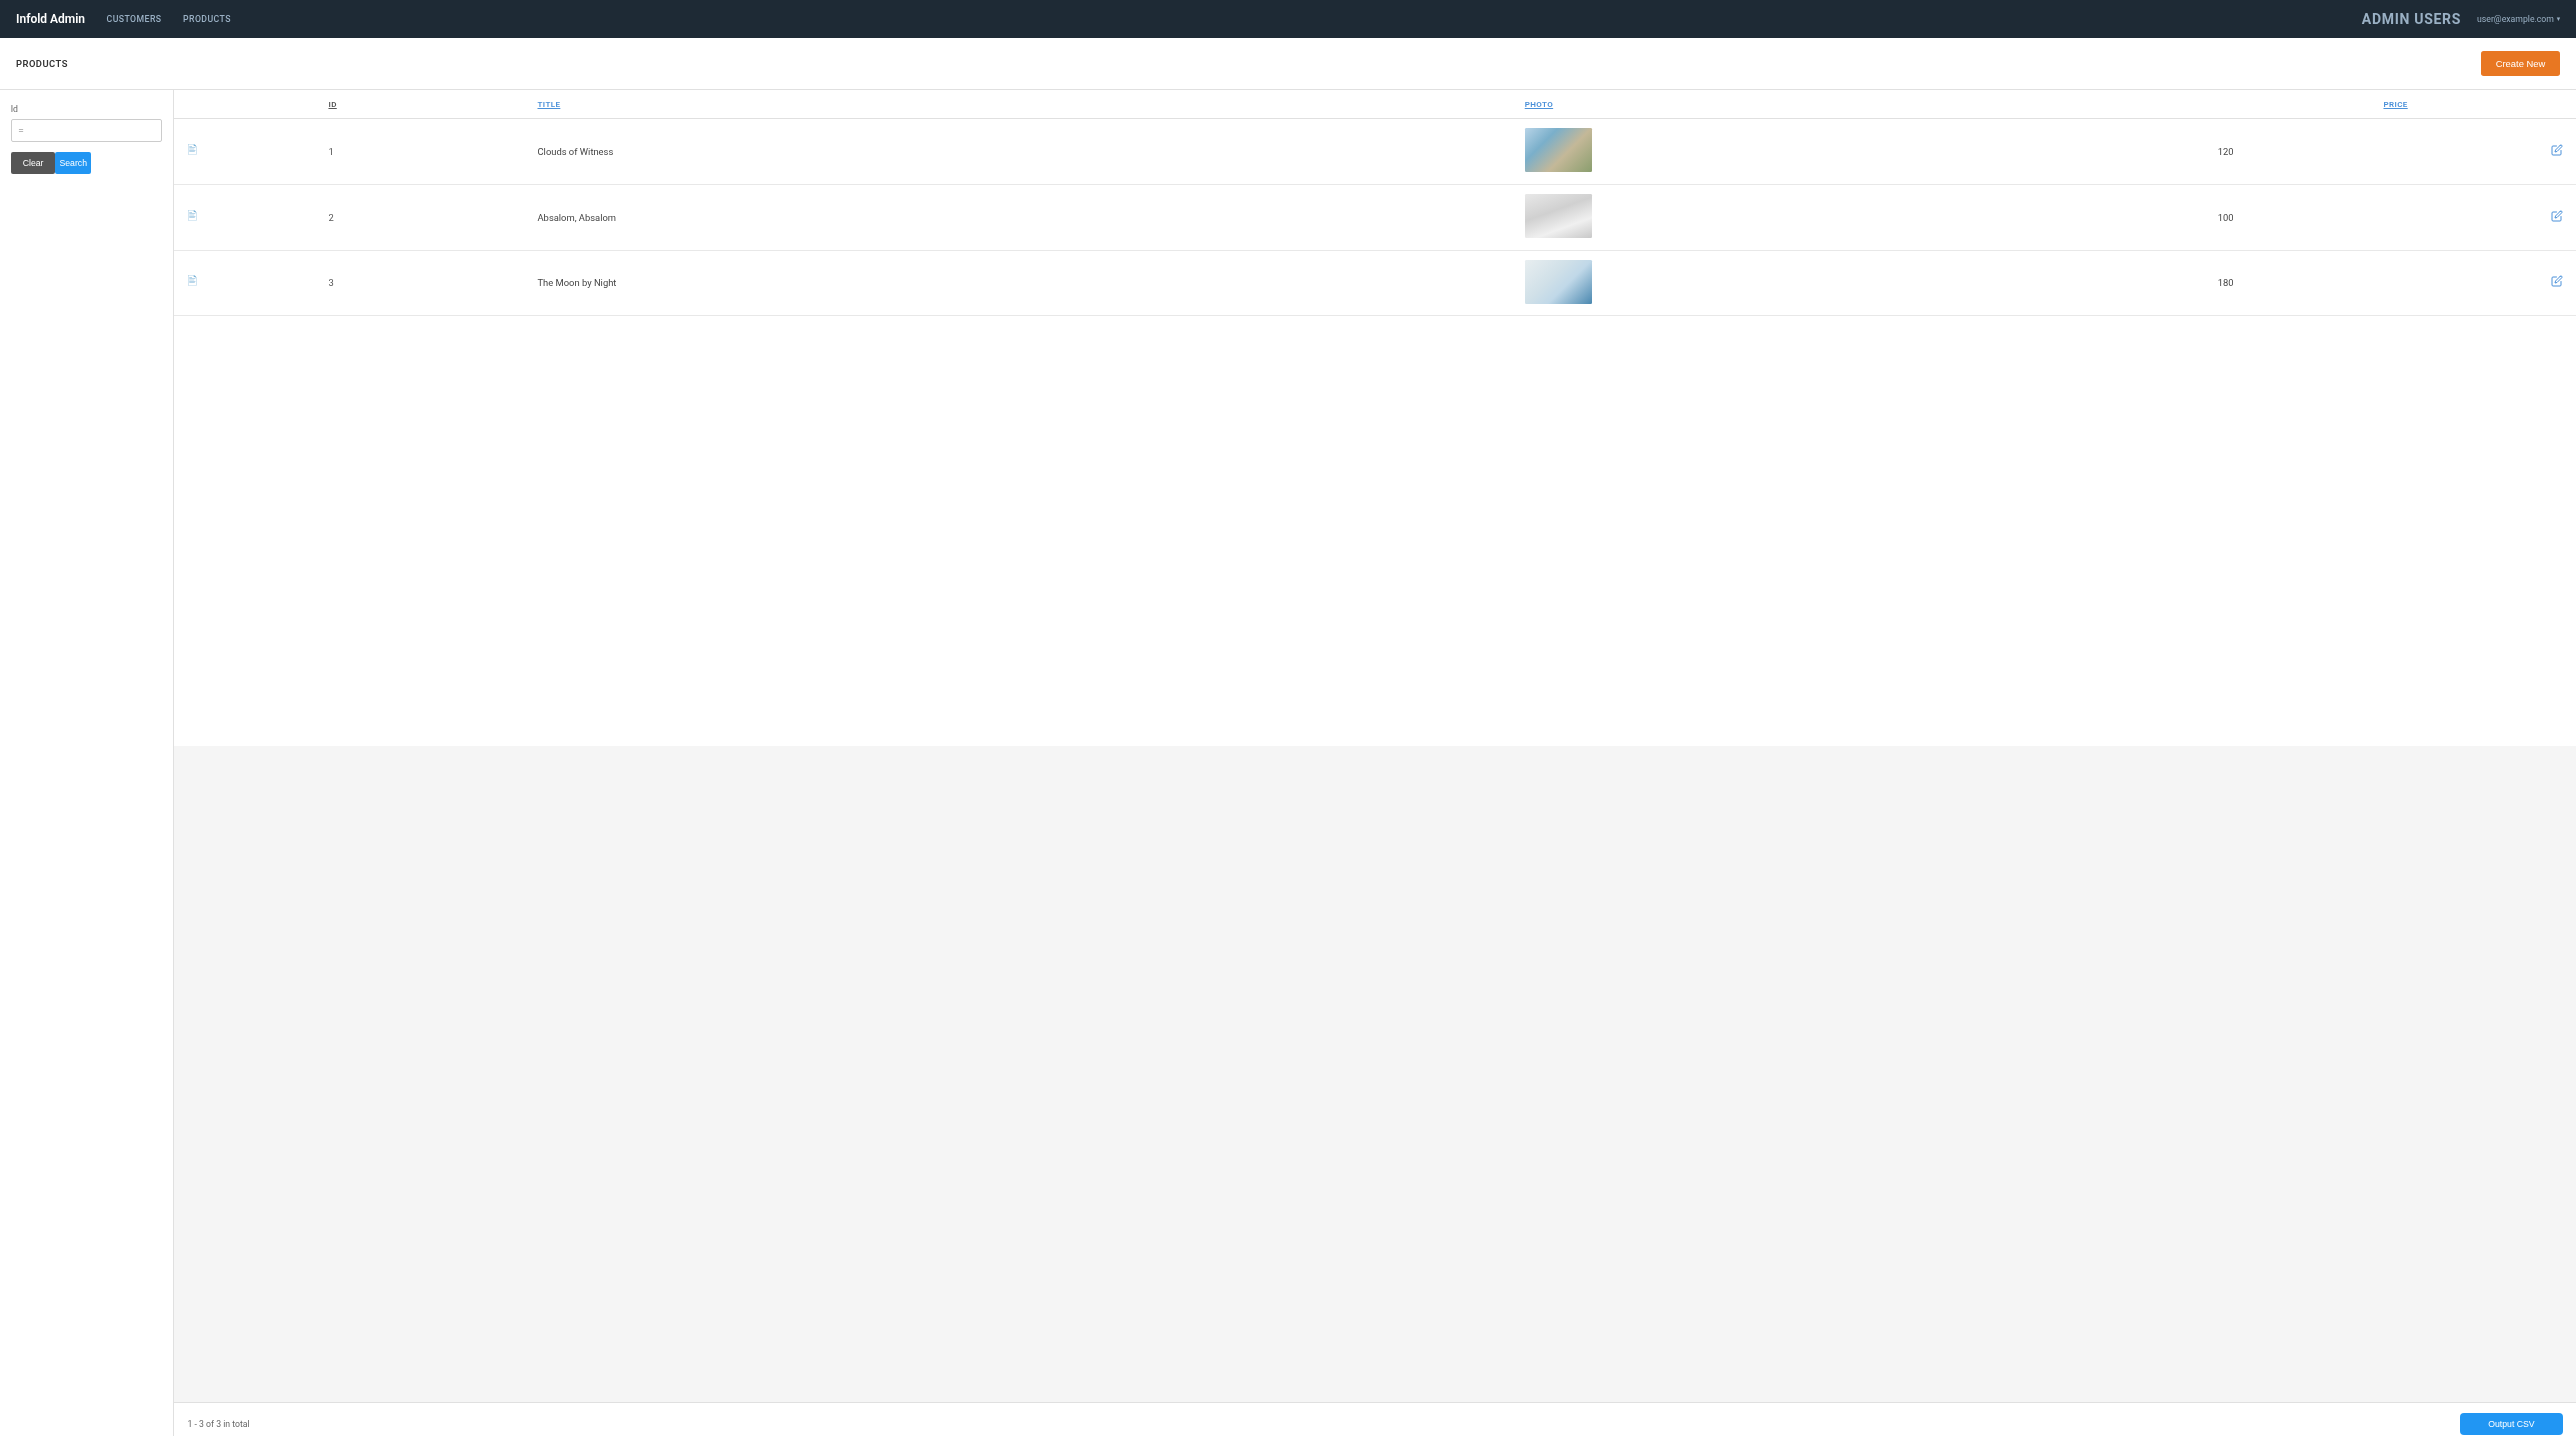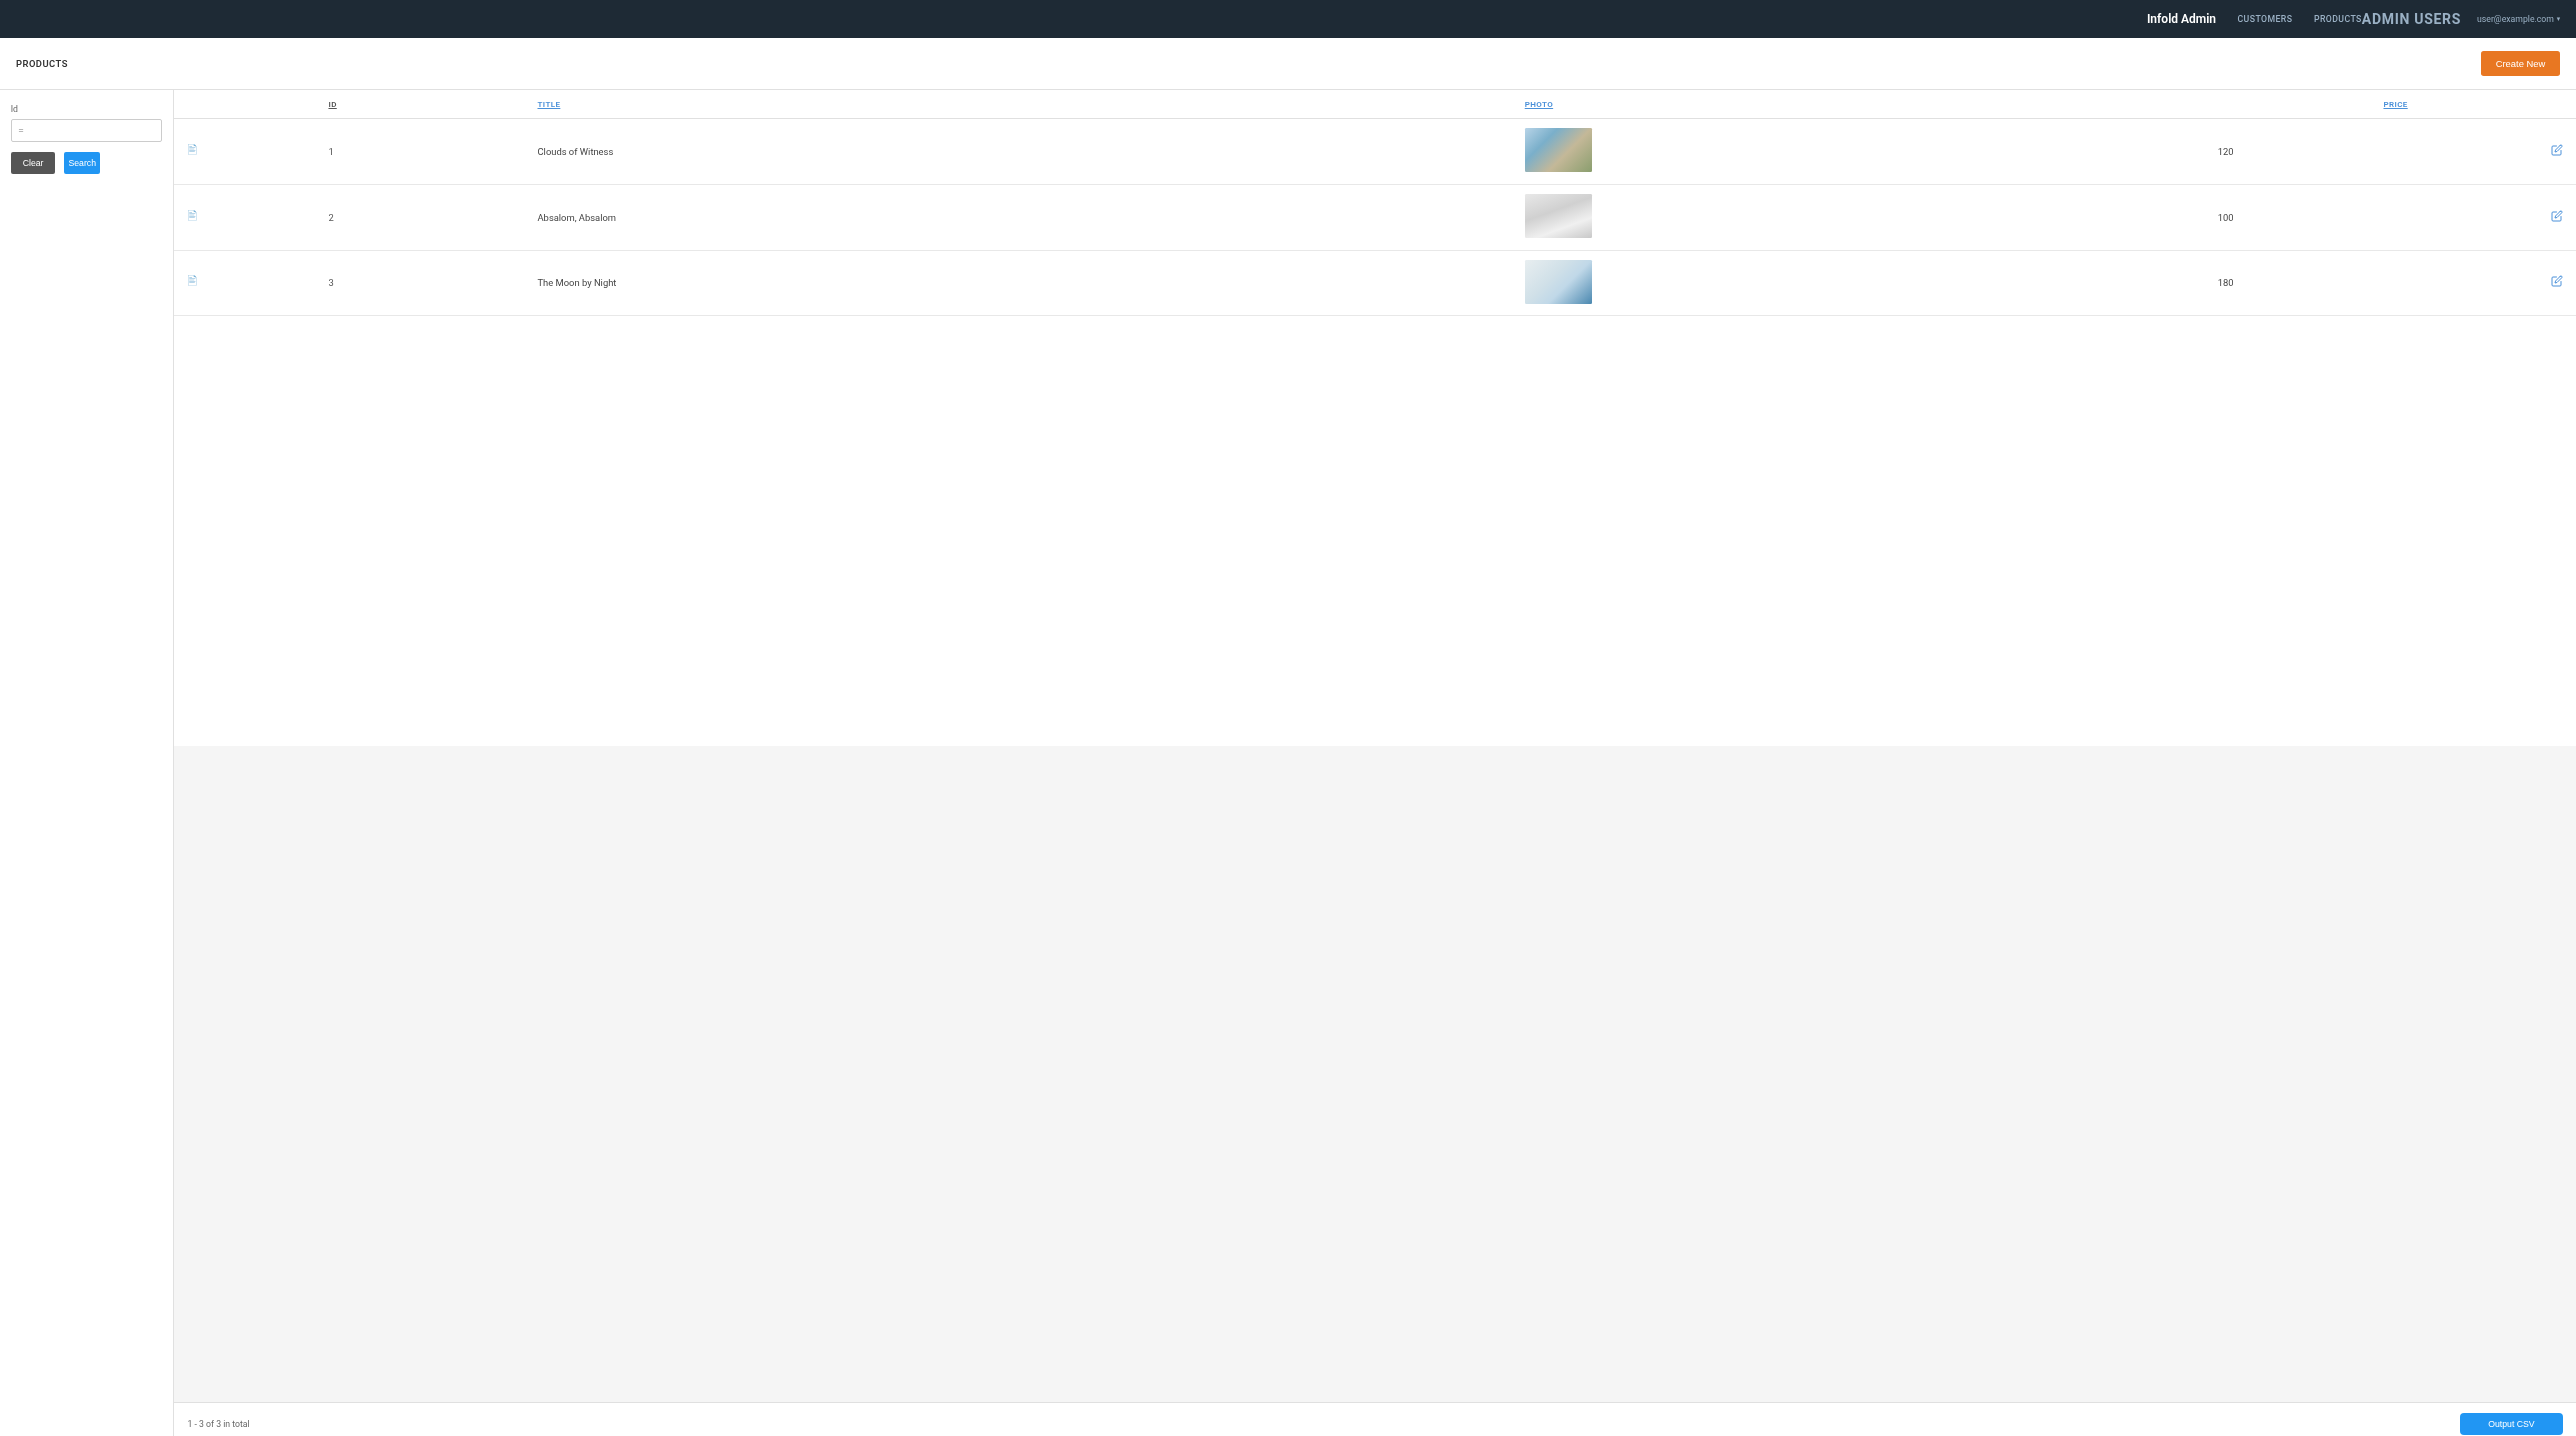--- a/index.html
+++ b/index.html
@@ -15,21 +15,21 @@
       color: #333;
     }
 
     
     .navbar {
       background: #1e2a35;
       display: flex;
       align-items: center;
       padding: 0 16px;
       height: 38px;
-      justify-content: flex-end;
+      justify-content: space-between;
     }
 
     .navbar-left {
       display: flex;
       align-items: center;
       gap: 21.5px;
     }
 
     .navbar-brand {
       color: #ffffff;
@@ -130,21 +130,21 @@
       border-radius: 2px;
       padding: 5.4px 6.7px;
       font-size: 8.7px;
       color: #333;
       outline: none;
       margin-bottom: 10.7px;
     }
 
     .filter-buttons {
       display: flex;
-      gap: 9px;
+      gap: 0;
     }
 
     .btn-clear {
       background: #555;
       color: #fff;
       border: none;
       padding: 6px 12px;
       font-size: 8.7px;
       border-radius: 2px;
       cursor: pointer;

